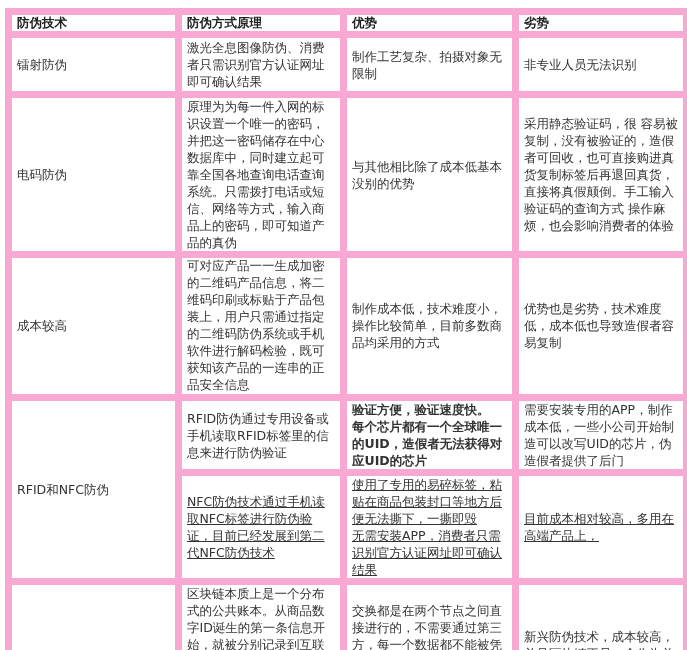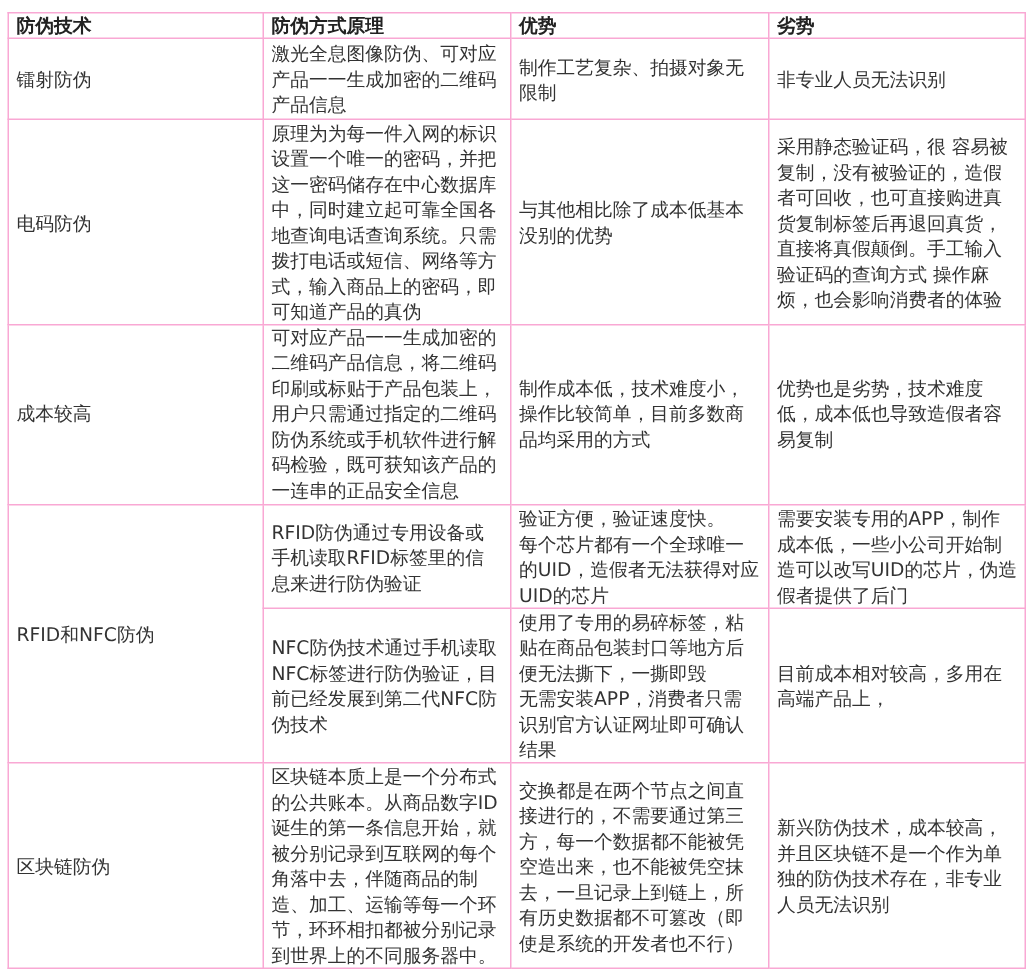--- a/index.html
+++ b/index.html
@@ -17,21 +17,21 @@
     }
     table.comparison {
       position: absolute;
       left: 5px;
       top: 8px;
       border-collapse: collapse;
       table-layout: fixed;
       width: 678px;
     }
     table.comparison td, table.comparison th {
-      border: 1px solid #f9a8d4;
+      border: 7px solid #f9a8d4;
       padding: 0 5px;
       font-size: 12.5px;
       line-height: 17px;
       vertical-align: middle;
       text-align: left;
       word-break: break-all;
       font-weight: normal;
     }
     table.comparison th {
       font-weight: bold;
@@ -41,21 +41,21 @@
     }
     col.c1 { width: 170px; }
     col.c2 { width: 165px; }
     col.c3 { width: 172px; }
     col.c4 { width: 171px; }
     .justify { text-align: justify; }
     .r-laser td { height: 53px; }
     .r-phone td { height: 134px; }
     .r-qr td { height: 118px; font-family: Liberation Serif, serif; }
     .r-rfid td { height: 68px; }
-    .r-nfc td { height: 102px; }
+    .r-nfc td { height: 102px; text-decoration: underline; }
     .r-chain td { height: 116px; }
   </style>
 </head>
 <body>
 
 <table class="comparison">
   <colgroup>
     <col class="c1">
       <col class="c2">
       <col class="c3">
@@ -65,40 +65,40 @@
     <tr>
       <th>防伪技术</th>
       <th>防伪方式原理</th>
       <th>优势</th>
       <th>劣势</th>
     </tr>
   </thead>
   <tbody>
     <tr class="r-laser">
       <td>镭射防伪</td>
-      <td class="justify">激光全息图像防伪、可对应产品一一生成加密的二维码产品信息</td>
+      <td class="justify">激光全息图像防伪、消费者只需识别官方认证网址即可确认结果</td>
       <td>制作工艺复杂、拍摄对象无限制</td>
       <td>非专业人员无法识别</td>
     </tr>
     <tr class="r-phone">
       <td>电码防伪</td>
       <td class="justify">原理为为每一件入网的标识设置一个唯一的密码，并把这一密码储存在中心数据库中，同时建立起可靠全国各地查询电话查询系统。只需拨打电话或短信、网络等方式，输入商品上的密码，即可知道产品的真伪</td>
       <td>与其他相比除了成本低基本没别的优势</td>
       <td class="justify">采用静态验证码，很 容易被复制，没有被验证的，造假者可回收，也可直接购进真货复制标签后再退回真货，直接将真假颠倒。手工输入验证码的查询方式 操作麻烦，也会影响消费者的体验</td>
     </tr>
     <tr class="r-qr">
       <td>成本较高</td>
       <td class="justify">可对应产品一一生成加密的二维码产品信息，将二维码印刷或标贴于产品包装上，用户只需通过指定的二维码防伪系统或手机软件进行解码检验，既可获知该产品的一连串的正品安全信息</td>
       <td>制作成本低，技术难度小，操作比较简单，目前多数商品均采用的方式</td>
       <td class="justify">优势也是劣势，技术难度低，成本低也导致造假者容易复制</td>
     </tr>
     <tr class="r-rfid">
       <td rowspan="2">RFID和NFC防伪</td>
       <td class="justify">RFID防伪通过专用设备或手机读取RFID标签里的信息来进行防伪验证</td>
-      <td style="white-space: pre-line;">验证方便，验证速度快。
+      <td style="white-space: pre-line; font-weight: bold;">验证方便，验证速度快。
 每个芯片都有一个全球唯一的UID，造假者无法获得对应UID的芯片</td>
       <td>需要安装专用的APP，制作成本低，一些小公司开始制造可以改写UID的芯片，伪造假者提供了后门</td>
     </tr>
     <tr class="r-nfc">
       <td class="justify">NFC防伪技术通过手机读取NFC标签进行防伪验证，目前已经发展到第二代NFC防伪技术</td>
       <td style="white-space: pre-line;">使用了专用的易碎标签，粘贴在商品包装封口等地方后便无法撕下，一撕即毁
 无需安装APP，消费者只需识别官方认证网址即可确认结果</td>
       <td>目前成本相对较高，多用在高端产品上，</td>
     </tr>
     <tr class="r-chain">

